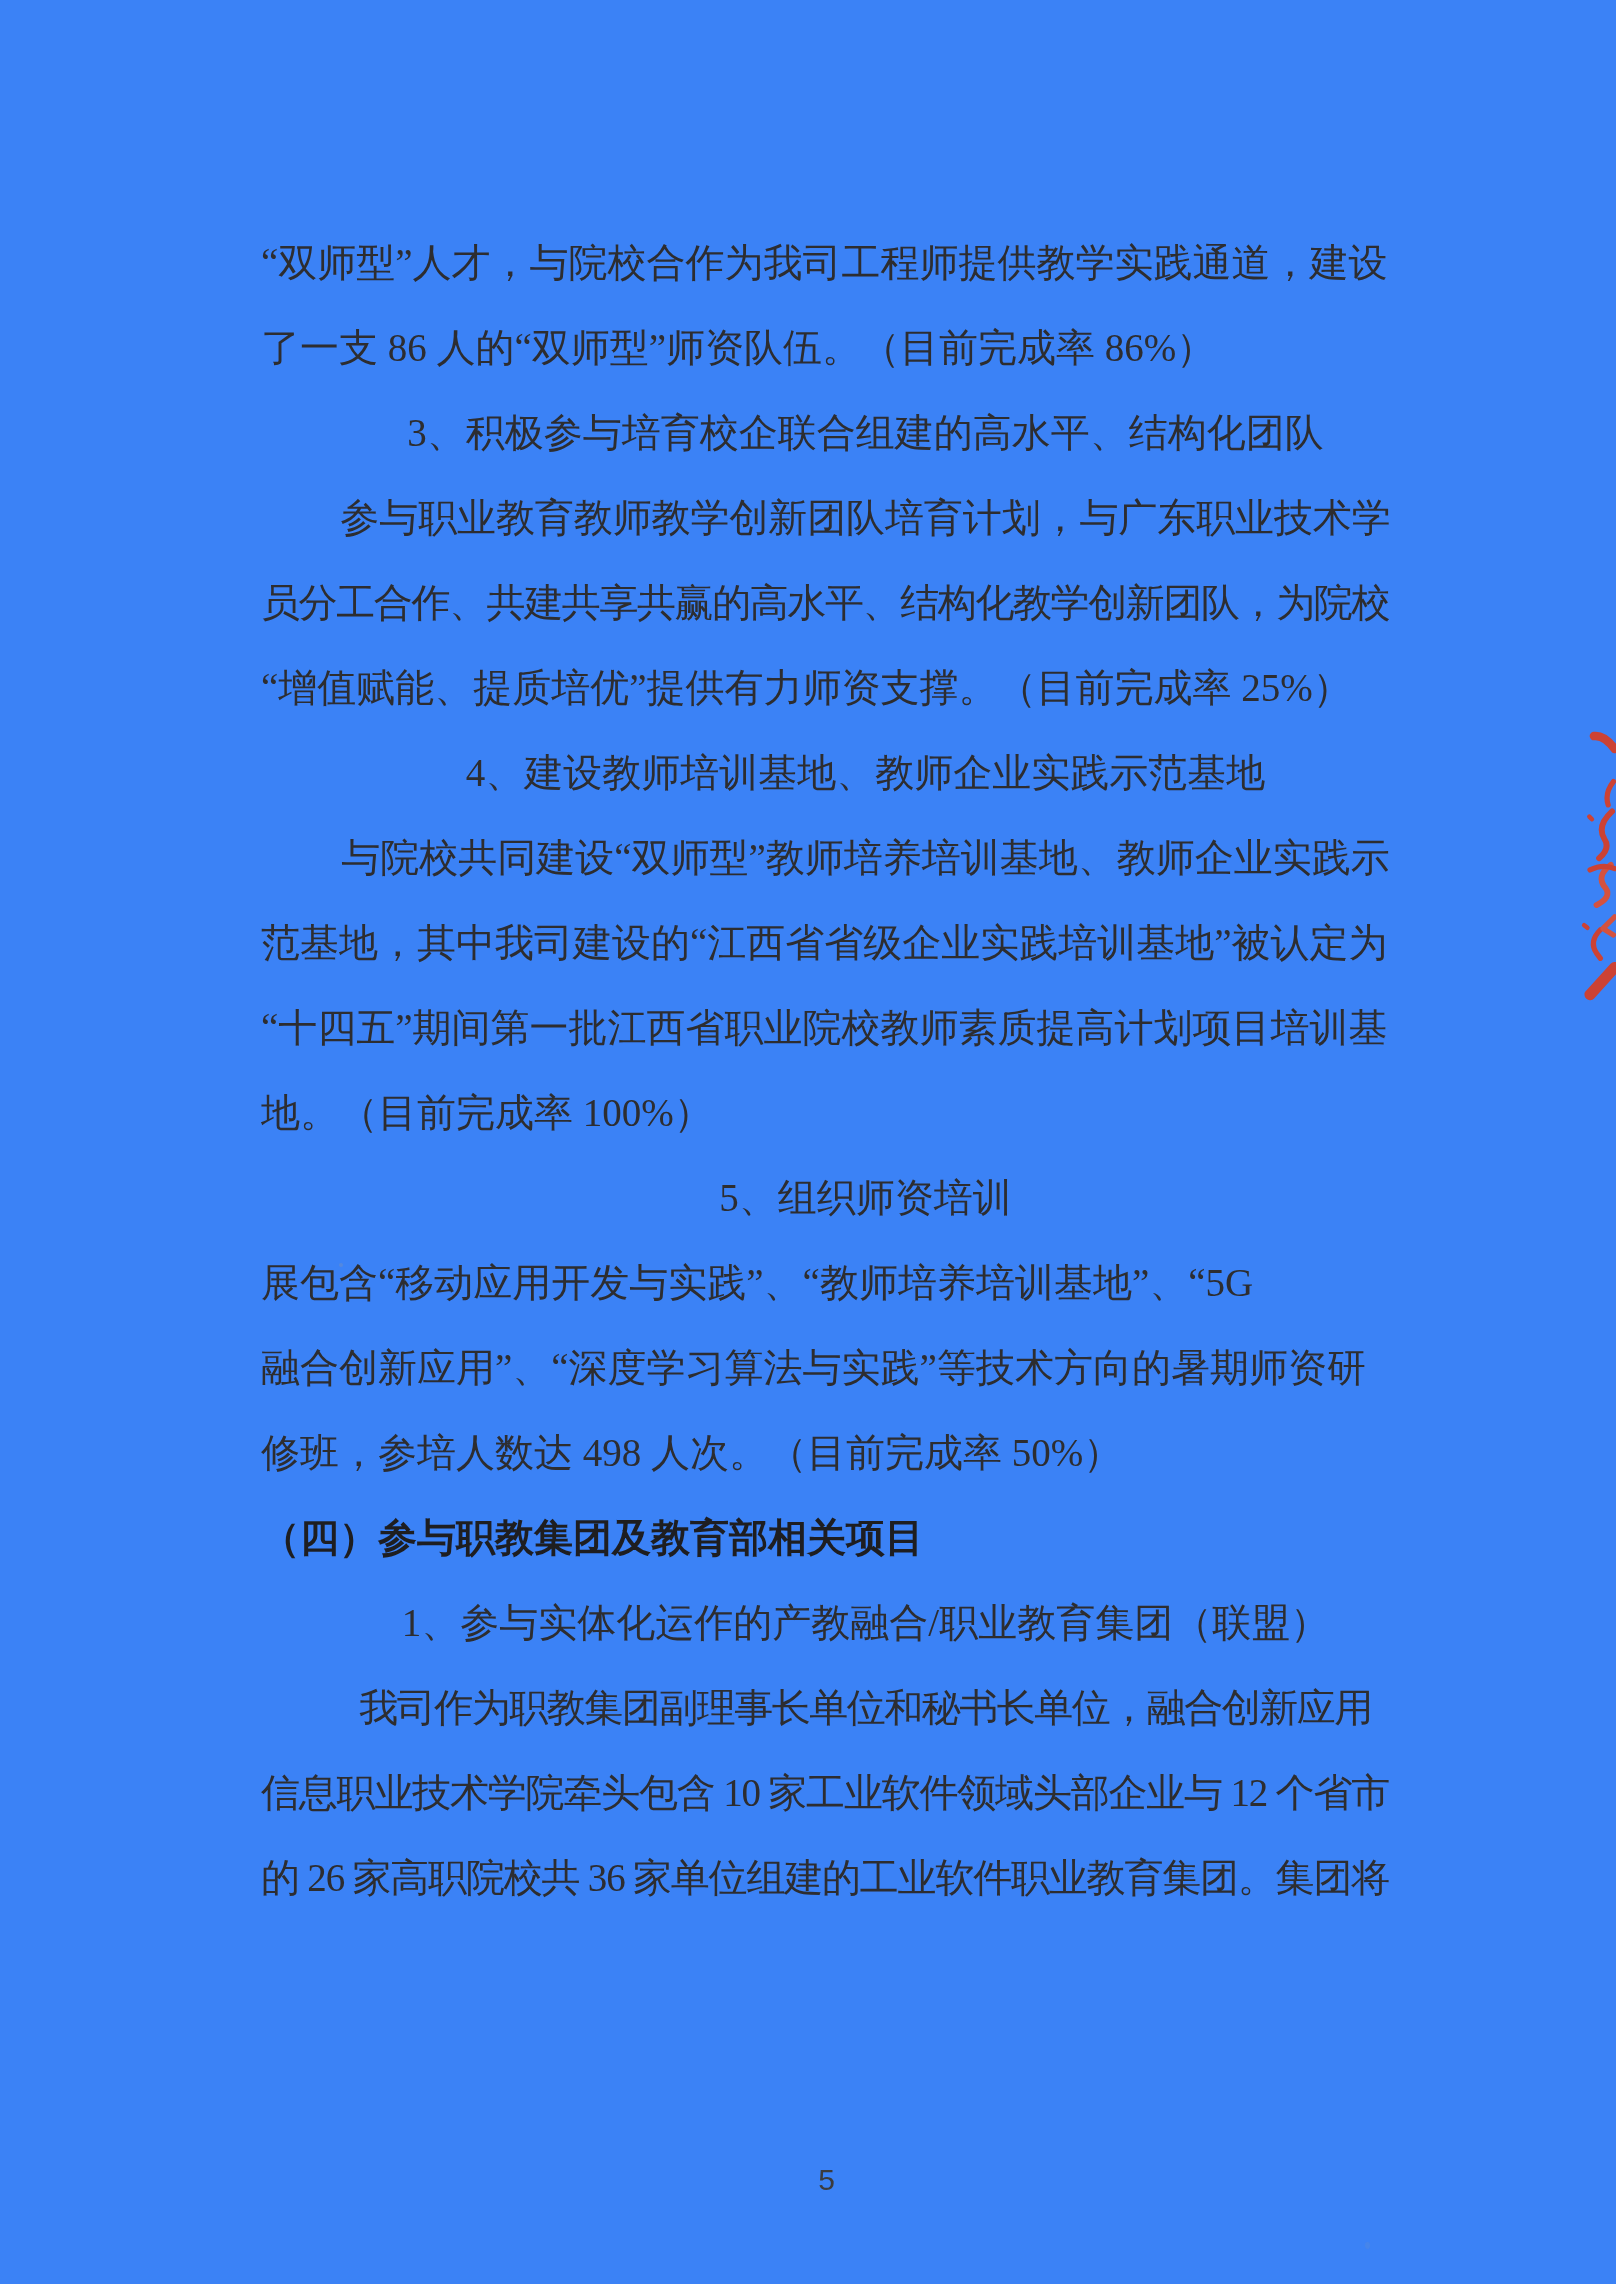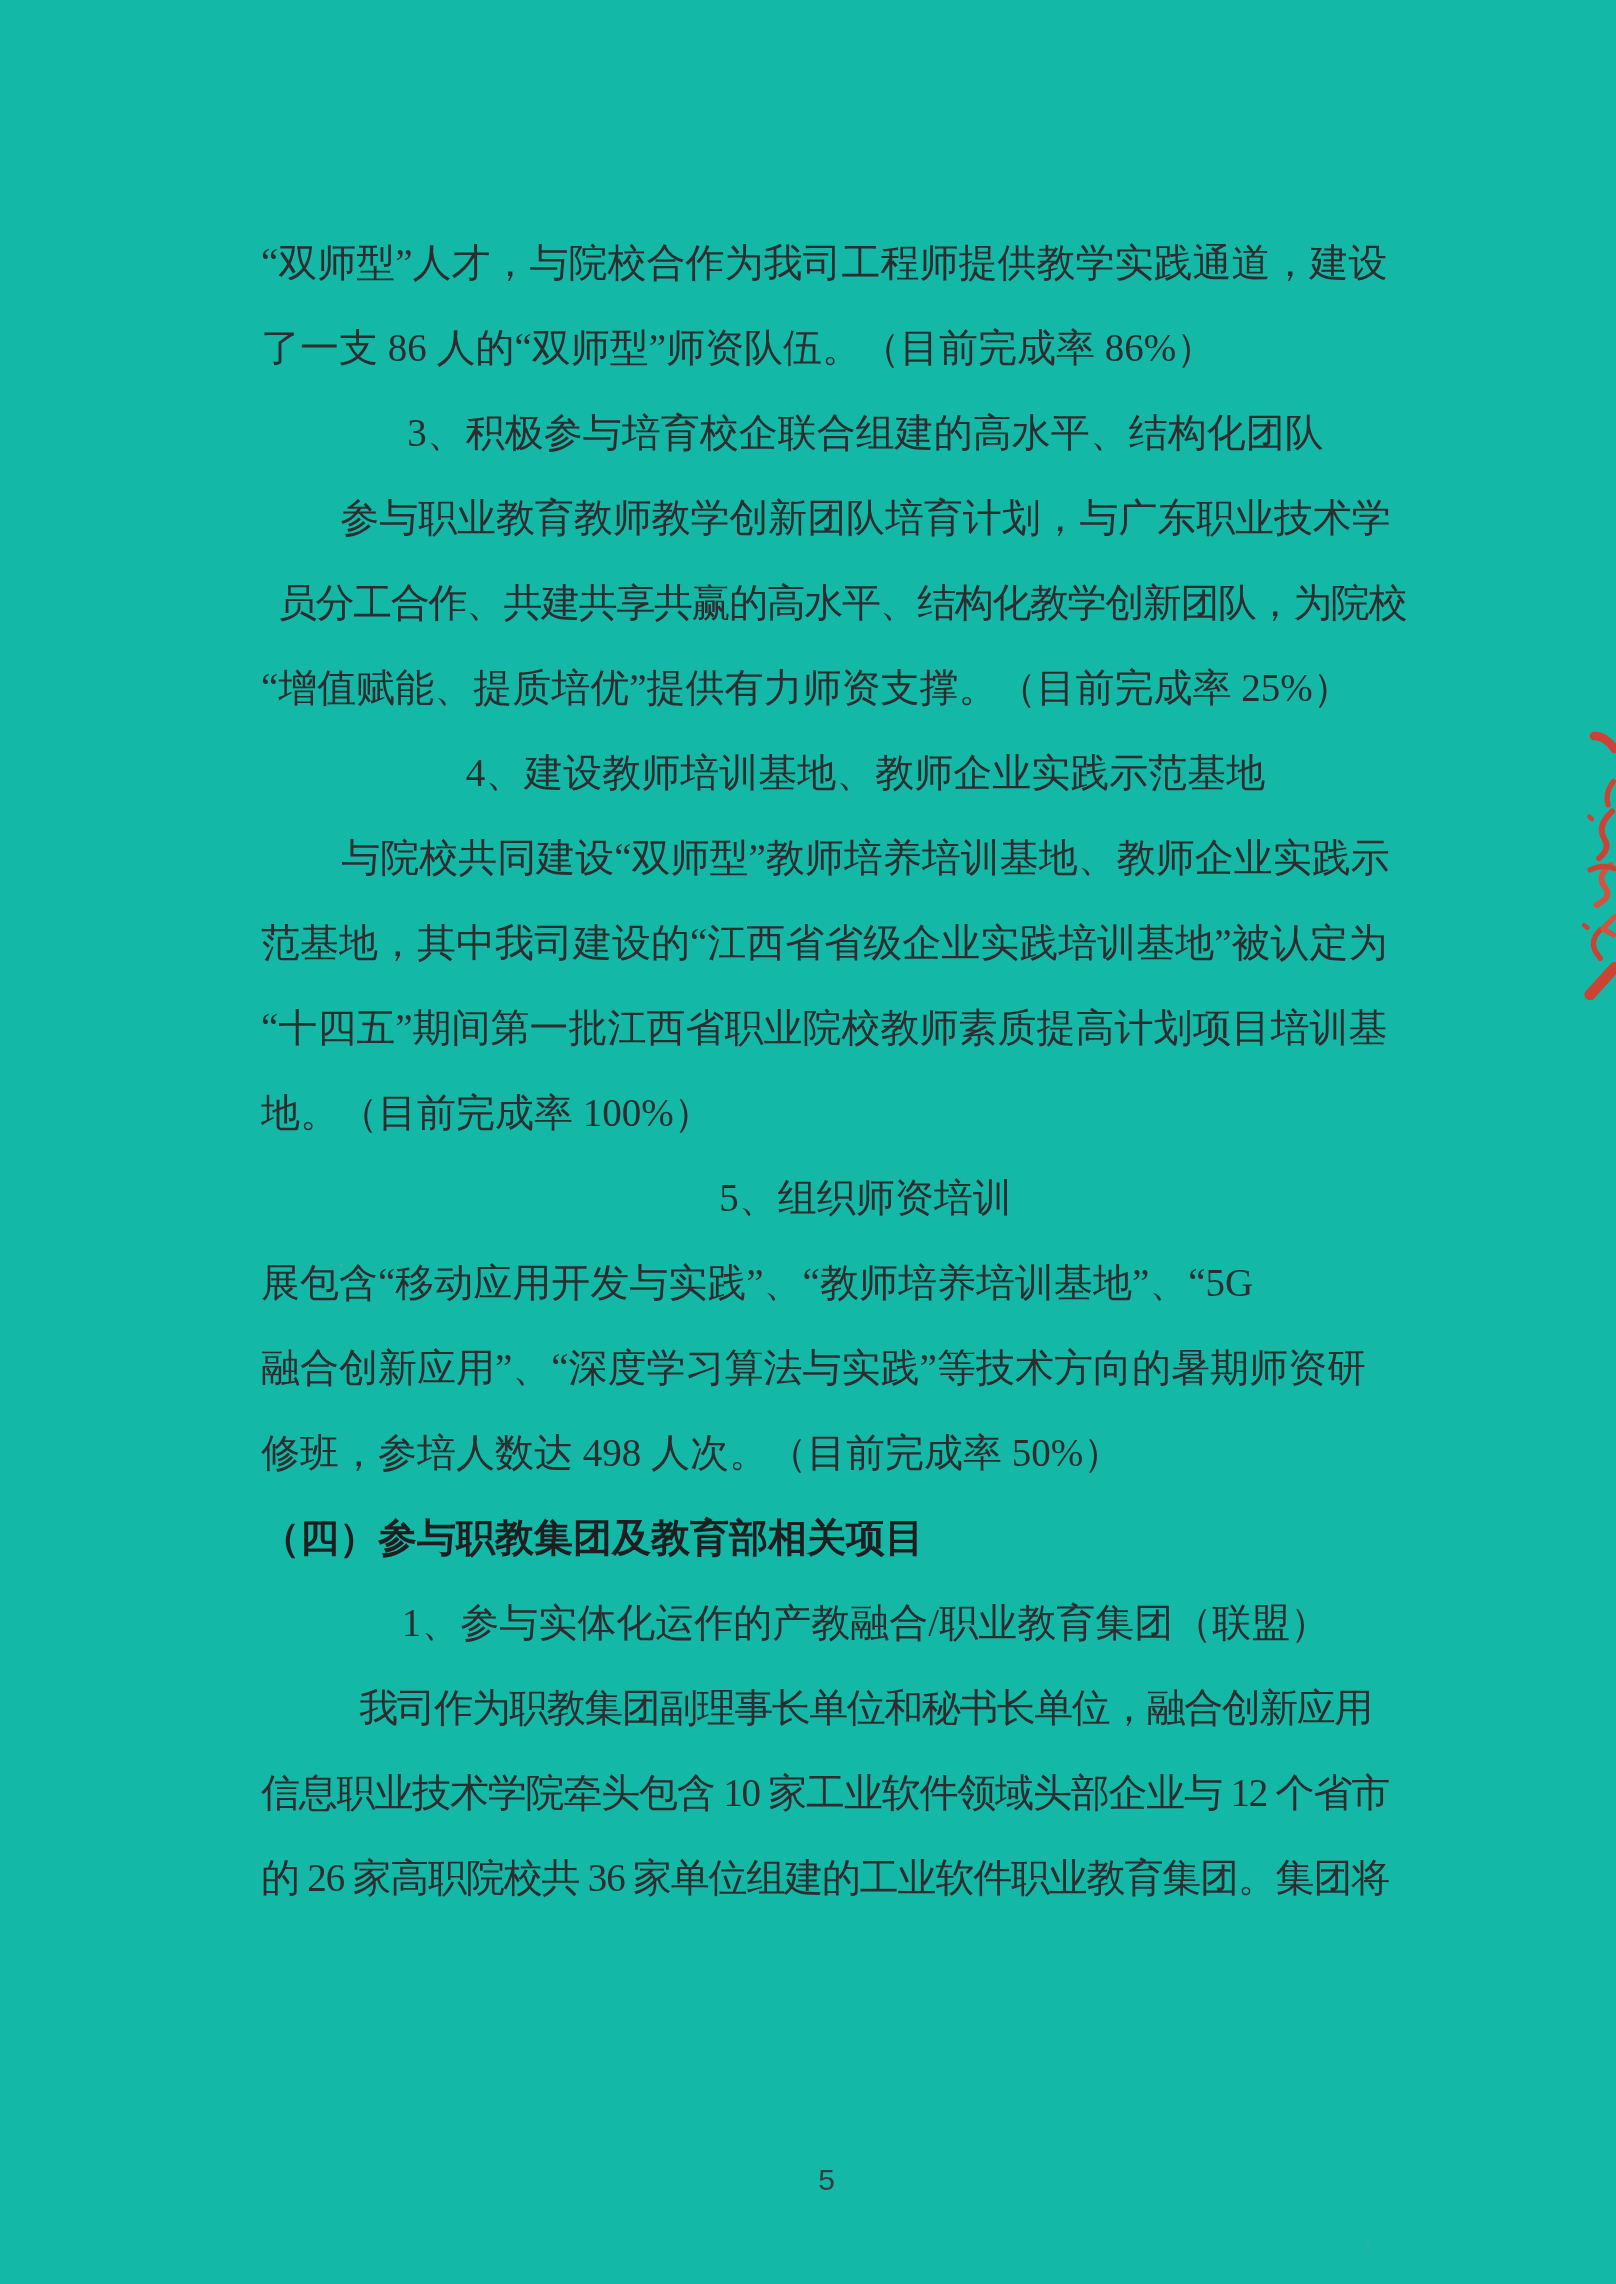--- a/index.html
+++ b/index.html
@@ -4,21 +4,21 @@
 <style>
   html, body {
     margin: 0;
     padding: 0;
     background: #ffffff;
   }
   .page {
     position: relative;
     width: 1616px;
     height: 2284px;
-    background: #14b8a6;
+    background: #3b82f6;
     overflow: hidden;
     font-family: "Liberation Serif", "DejaVu Serif", serif;
   }
   .textblock {
     position: absolute;
     left: 261px;
     top: 220px;
     width: 1131px;
   }
   .bline {
@@ -70,21 +70,21 @@
 </head>
 <body>
 
 <div class="page">
 
   <div class="textblock">
     <div class="bline just" style="letter-spacing: 0px;">“双师型”人才，与院校合作为我司工程师提供教学实践通道，建设</div>
     <div class="bline">了一支 86 人的“双师型”师资队伍。（目前完成率 86%）</div>
     <div class="bline ind">3、积极参与培育校企联合组建的高水平、结构化团队</div>
     <div class="bline ind just" style="letter-spacing: -0.1px;">参与职业教育教师教学创新团队培育计划，与广东职业技术学</div>
-    <div class="bline just" style="letter-spacing: -1.4px; margin-left: 17px;">员分工合作、共建共享共赢的高水平、结构化教学创新团队，为院校</div>
+    <div class="bline just" style="letter-spacing: -1.4px;">员分工合作、共建共享共赢的高水平、结构化教学创新团队，为院校</div>
     <div class="bline">“增值赋能、提质培优”提供有力师资支撑。（目前完成率 25%）</div>
     <div class="bline ind">4、建设教师培训基地、教师企业实践示范基地</div>
     <div class="bline ind just" style="letter-spacing: 0px;">与院校共同建设“双师型”教师培养培训基地、教师企业实践示</div>
     <div class="bline just" style="letter-spacing: 0px;">范基地，其中我司建设的“江西省省级企业实践培训基地”被认定为</div>
     <div class="bline just" style="letter-spacing: 0px;">“十四五”期间第一批江西省职业院校教师素质提高计划项目培训基</div>
     <div class="bline">地。（目前完成率 100%）</div>
     <div class="bline ind">5、组织师资培训</div>
     <div class="bline just" style="letter-spacing: 0px;">展包含“移动应用开发与实践”、“教师培养培训基地”、“5G</div>
     <div class="bline just" style="letter-spacing: 0px;">融合创新应用”、“深度学习算法与实践”等技术方向的暑期师资研</div>
     <div class="bline">修班，参培人数达 498 人次。（目前完成率 50%）</div>

